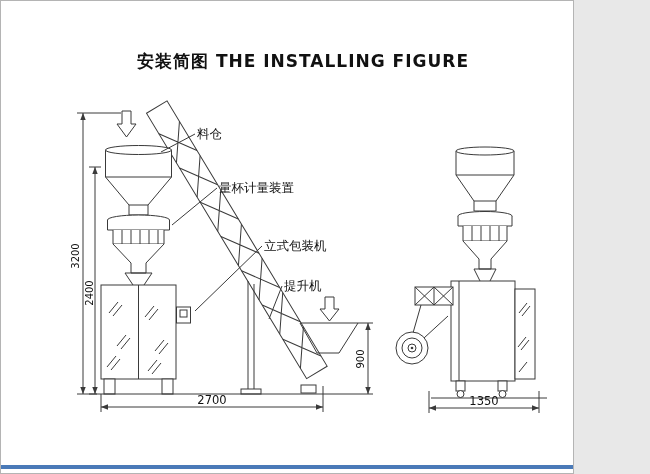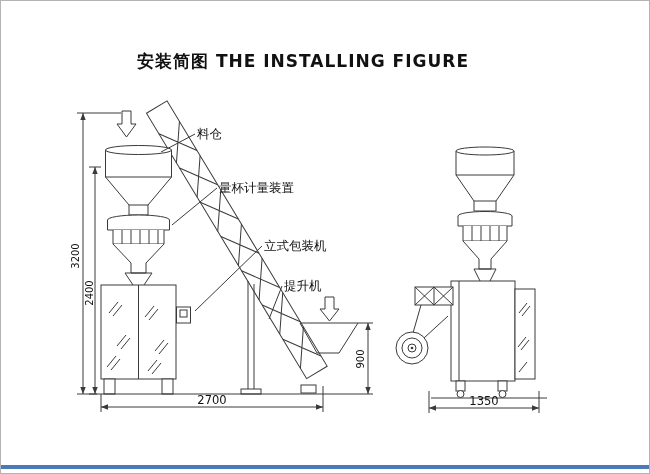--- a/index.html
+++ b/index.html
@@ -1,17 +1,17 @@
 <!DOCTYPE html>
 <html style="--line: #3a3a3a; --accent: #4a7ab8;"><head>
 <meta charset="utf-8">
 <style>
   html,body{margin:0;padding:0;background:#e8e8e8;}
   #stage{
-    position:relative;width:650px;height:474px;background:#ffffff;
+    position:relative;width:574px;height:474px;background:#ffffff;
     border:1px solid #b4b4b4;box-sizing:border-box;overflow:hidden;
     font-family:"DejaVu Sans",sans-serif;
   }
   #stage svg{position:absolute;left:0;top:0;}
   .ln{stroke:var(--line,#3a3a3a);stroke-width:1;fill:none;}
   .wh{stroke:var(--line,#3a3a3a);stroke-width:1;fill:#ffffff;}
   .dot{fill:var(--line,#3a3a3a);stroke:none;}
   text{fill:#111;stroke:none;font-family:"DejaVu Sans",sans-serif;}
   .title-t{font-size:17px;font-weight:bold;letter-spacing:1px;}
   .callout-t{font-size:12.5px;}

